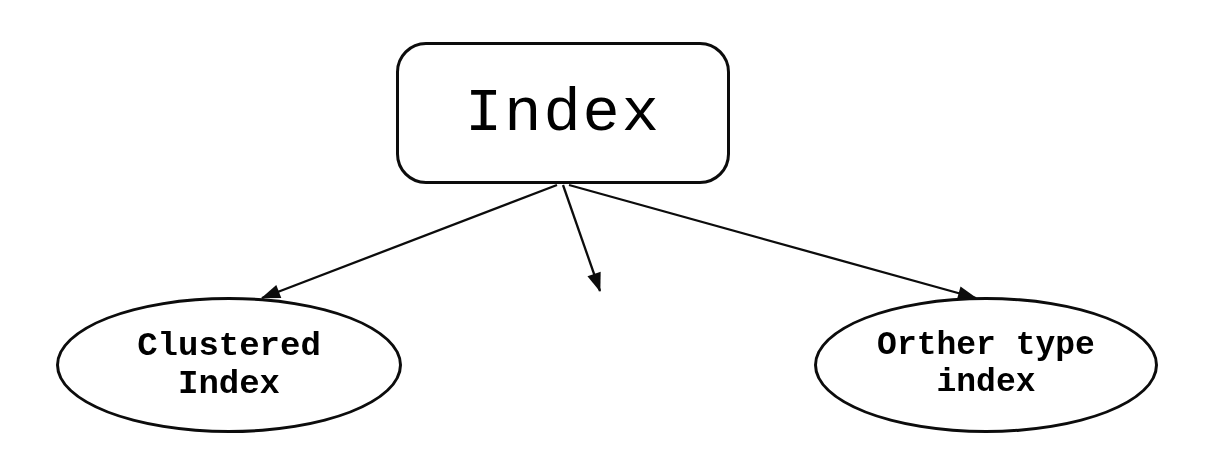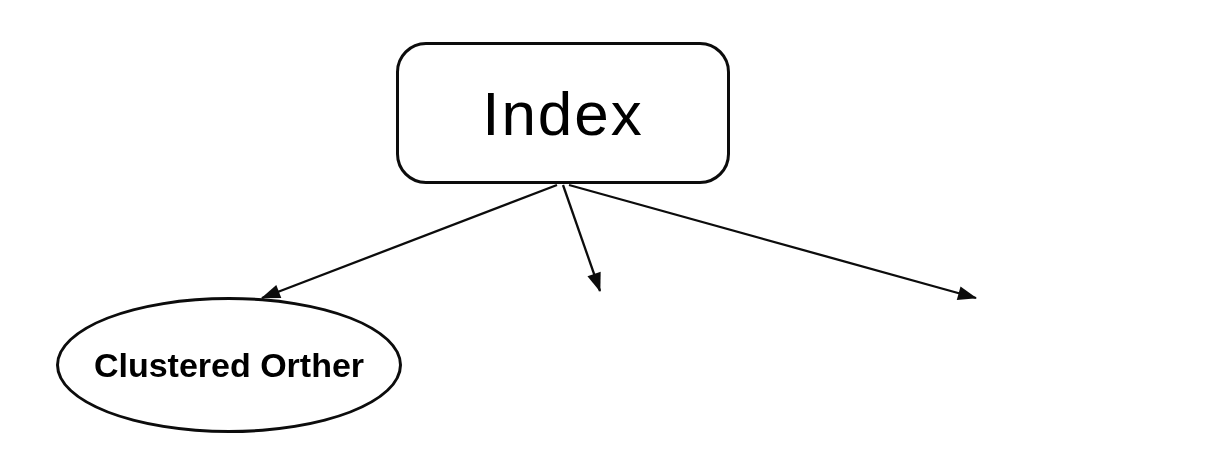--- a/index.html
+++ b/index.html
@@ -5,21 +5,21 @@
   html, body {
     margin: 0;
     padding: 0;
     background: #ffffff;
   }
   .canvas {
     position: relative;
     width: 1226px;
     height: 458px;
     background: #ffffff;
-    font-family: Liberation Sans, sans-serif;
+    font-family: Liberation Mono, monospace;
     overflow: hidden;
   }
   .edges-layer {
     position: absolute;
     left: 0;
     top: 0;
     width: 1226px;
     height: 458px;
     pointer-events: none;
   }
@@ -93,18 +93,21 @@
     <line x1="557" y1="185" x2="262" y2="298" stroke="#0c0c0c" stroke-width="2.3" marker-end="url(#arrowhead)"></line>
     <line x1="563" y1="185" x2="600" y2="291" stroke="#0c0c0c" stroke-width="2.3" marker-end="url(#arrowhead)"></line>
     <line x1="569" y1="185" x2="976" y2="298" stroke="#0c0c0c" stroke-width="2.3" marker-end="url(#arrowhead)"></line>
   </svg>
 
   <div class="node root-node">
     <span class="node-label">Index</span>
   </div>
 
   <div class="node ellipse-node node-clustered">
-    <span class="node-label">Clustered Orther</span>
+    <span class="node-label">Clustered Index</span>
   </div>
 
 
+  <div class="node ellipse-node node-other">
+    <span class="node-label">Orther type index</span>
+  </div>
 
 </div>
 
 </body></html>

